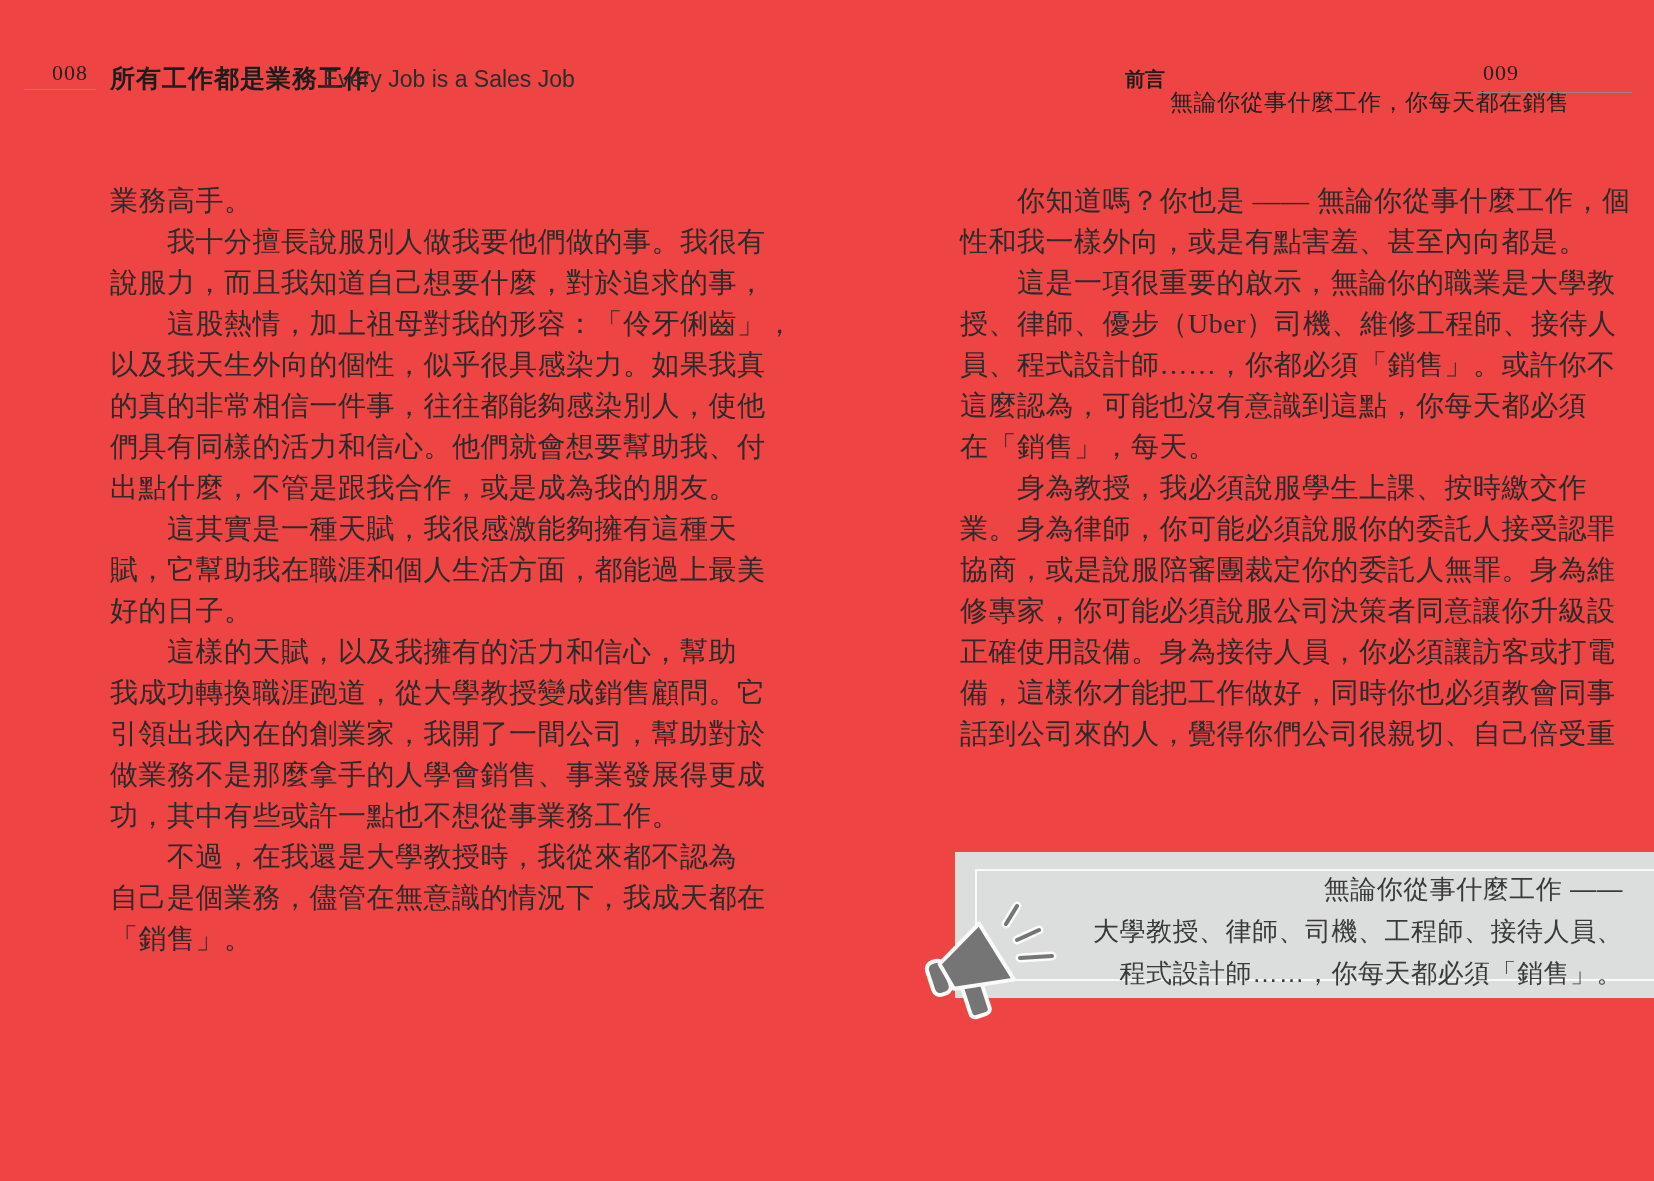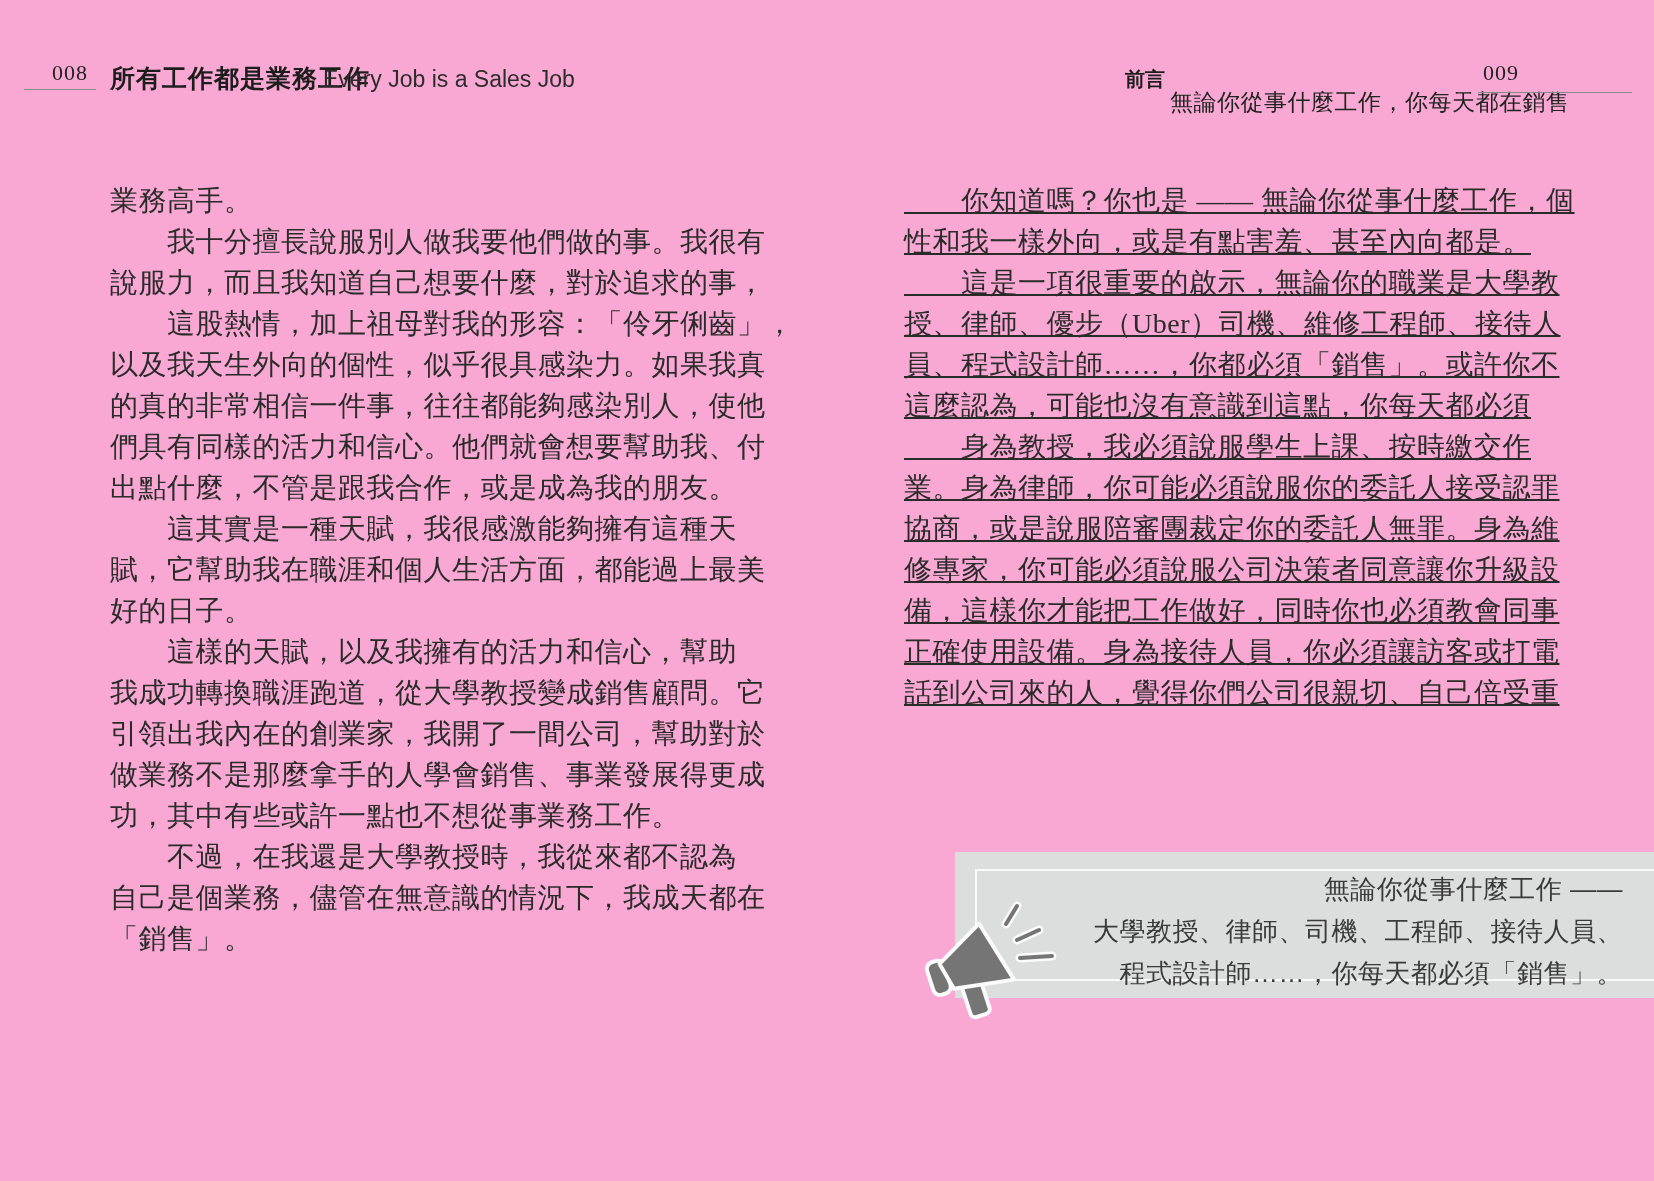--- a/index.html
+++ b/index.html
@@ -1,16 +1,16 @@
 <!DOCTYPE html>
 <html><head>
 <meta charset="utf-8">
 <style>
   html,body{margin:0;padding:0;background:#ffffff;}
-  #page{position:relative;width:1654px;height:1181px;background:#f9a8d4;overflow:hidden;
+  #page{position:relative;width:1654px;height:1181px;background:#ef4444;overflow:hidden;
         font-family:"Liberation Serif","DejaVu Serif",serif;color:#2b2b2b;}
 
   
   .pagenum{position:absolute;top:60px;font-family:"Liberation Serif","DejaVu Serif",serif;
            font-size:22px;color:#222;letter-spacing:1px;}
   #pagenum-left{left:52px;}
   #pagenum-right{left:1483px;}
   .pagenum-rule{position:absolute;height:0;border-top:1px solid #8a8a8a;}
   #rule-left{left:24px;top:89px;width:72px;}
   #rule-right{left:1478px;top:92px;width:154px;}
@@ -20,21 +20,21 @@
   #book-title-en{position:absolute;left:323px;top:66px;font-family:"Liberation Sans","DejaVu Sans",sans-serif;
                  font-size:23px;color:#2c2c2c;white-space:pre;}
   #chapter-label{position:absolute;left:1125px;top:66px;font-family:"Liberation Sans","DejaVu Sans",sans-serif;
                  font-weight:bold;font-size:20px;color:#1d1d1d;white-space:pre;}
   #chapter-title{position:absolute;left:1170px;top:63px;font-family:"Liberation Sans","DejaVu Sans",sans-serif;
                  font-size:23px;color:#222;letter-spacing:0.5px;white-space:pre;margin-top:24px;}
 
   
   .textcol{position:absolute;top:180px;width:560px;}
   #textcol-left{left:110px;}
-  #textcol-right{left:904px;text-decoration:underline;}
+  #textcol-right{left:960px;}
   .tline{white-space:pre;font-size:28px;line-height:41px;letter-spacing:0.5px;color:#2b2b2b;}
 
   
   #callout-box{position:absolute;left:955px;top:852px;width:730px;height:146px;background:#dcdddd;}
   #callout-border{position:absolute;left:20px;top:17px;right:20px;bottom:17px;border:2px solid #f9f9f9;}
   #callout-text{position:absolute;left:40px;right:62px;top:16px;text-align:right;}
   #callout-text .cline{white-space:pre;font-family:"Liberation Sans","DejaVu Sans",sans-serif;
                        font-size:26px;line-height:42px;color:#3a3a3a;letter-spacing:0.5px;}
 
   
@@ -77,26 +77,27 @@
       <div class="tline">「銷售」。</div>
     </div>
 
   <div class="textcol" id="textcol-right">
       <div class="tline">　　你知道嗎？你也是 —— 無論你從事什麼工作，個</div>
       <div class="tline">性和我一樣外向，或是有點害羞、甚至內向都是。</div>
       <div class="tline">　　這是一項很重要的啟示，無論你的職業是大學教</div>
       <div class="tline">授、律師、優步（Uber）司機、維修工程師、接待人</div>
       <div class="tline">員、程式設計師……，你都必須「銷售」。或許你不</div>
       <div class="tline">這麼認為，可能也沒有意識到這點，你每天都必須</div>
+      <div class="tline">在「銷售」，每天。</div>
       <div class="tline">　　身為教授，我必須說服學生上課、按時繳交作</div>
       <div class="tline">業。身為律師，你可能必須說服你的委託人接受認罪</div>
       <div class="tline">協商，或是說服陪審團裁定你的委託人無罪。身為維</div>
       <div class="tline">修專家，你可能必須說服公司決策者同意讓你升級設</div>
+      <div class="tline">正確使用設備。身為接待人員，你必須讓訪客或打電</div>
       <div class="tline">備，這樣你才能把工作做好，同時你也必須教會同事</div>
-      <div class="tline">正確使用設備。身為接待人員，你必須讓訪客或打電</div>
       <div class="tline">話到公司來的人，覺得你們公司很親切、自己倍受重</div>
     </div>
 
   <div id="callout-box">
     <div id="callout-border"></div>
     <div id="callout-text">
         <div class="cline">無論你從事什麼工作 ——</div>
         <div class="cline">大學教授、律師、司機、工程師、接待人員、</div>
         <div class="cline">程式設計師……，你每天都必須「銷售」。</div>
       </div>

